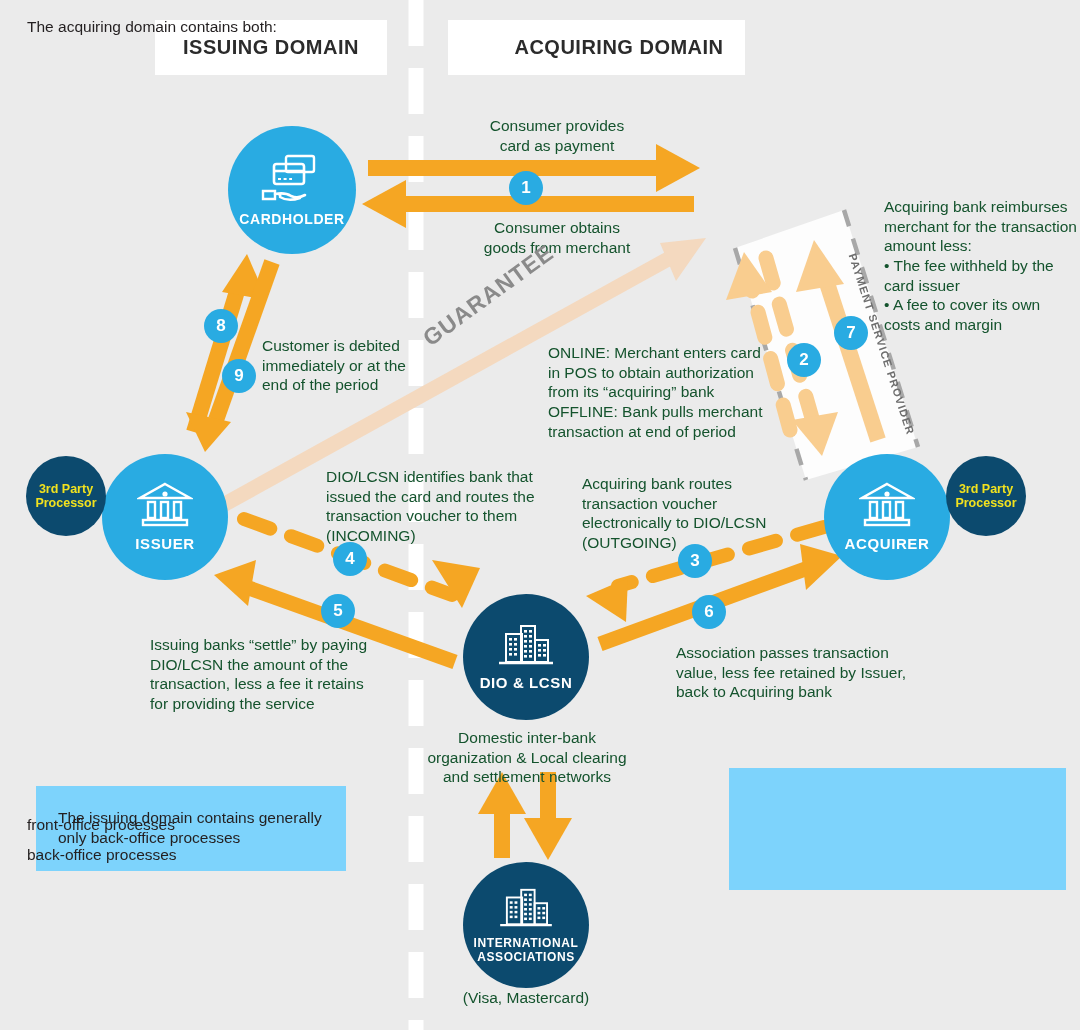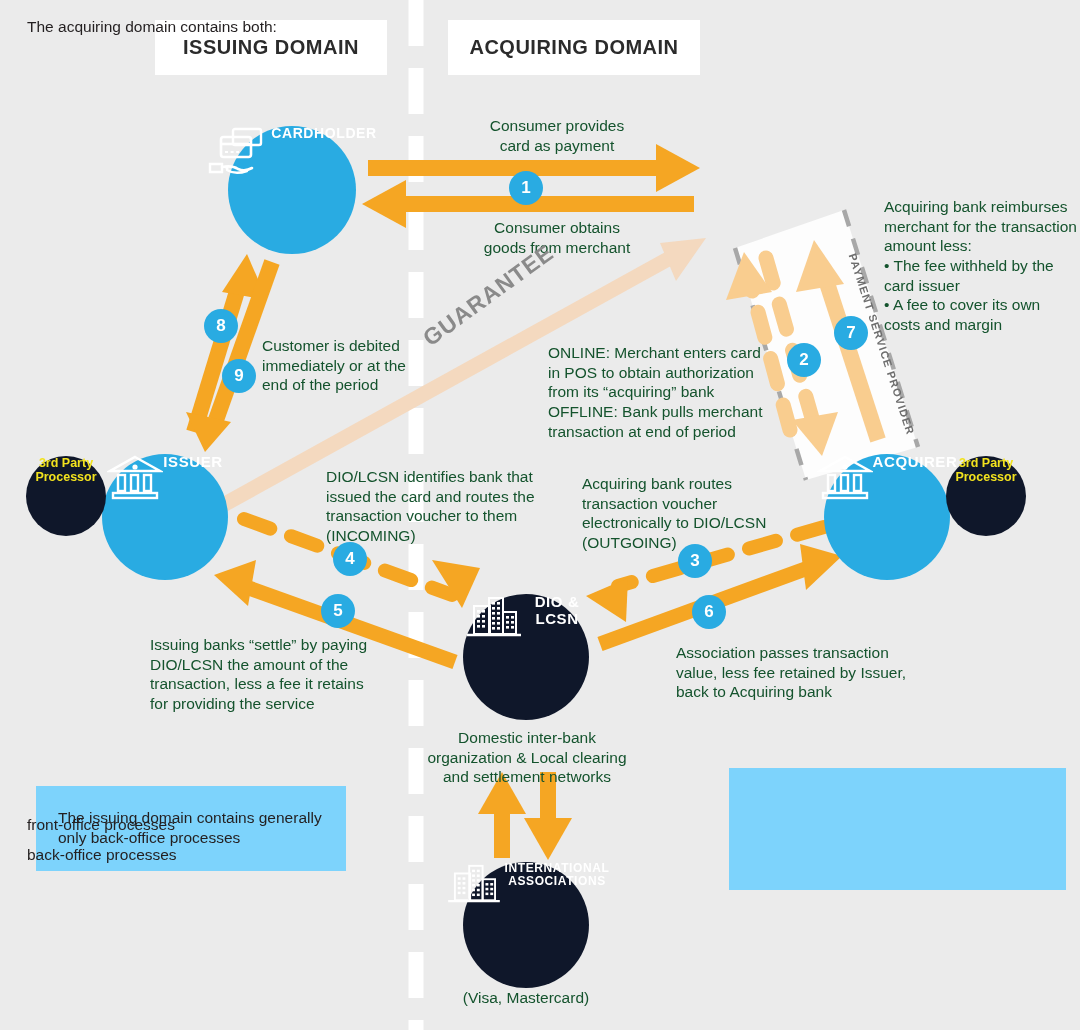--- a/index.html
+++ b/index.html
@@ -15,26 +15,26 @@
   .svg-layer{position:absolute;left:0;top:0;width:1080px;height:1030px;}
   .abs{position:absolute;}
 
   
   .domain-box{
     background:#ffffff;
     display:flex;align-items:center;justify-content:center;
     font-weight:bold;font-size:20px;letter-spacing:.5px;color:#2b2b2b;
   }
   #issuing-domain-box{left:155px;top:20px;width:232px;height:55px;}
-  #acquiring-domain-box{left:448px;top:20px;width:252px;height:55px;}
-
-  
-  .node{border-radius:50%;display:flex;flex-direction:row;justify-content:center;}
+  #acquiring-domain-box{left:448px;top:20px;width:252px;height:55px;padding-left:45px;}
+
+  
+  .node{border-radius:50%;display:flex;flex-direction:column;align-items:center;justify-content:center;}
   .node-blue{background:#29abe2;}
-  .node-gray{background:#0f172a;}
+  .node-gray{background:#0c4a6e;}
   .node-label{
     color:#ffffff;font-weight:bold;letter-spacing:.6px;text-align:center;line-height:1.1;
   }
   #node-cardholder{left:228px;top:126px;width:128px;height:128px;}
   #node-merchant{left:700px;top:130px;width:124px;height:124px;}
   #node-issuer{left:102px;top:454px;width:126px;height:126px;}
   #node-acquirer{left:824px;top:454px;width:126px;height:126px;}
   #node-dio{left:463px;top:594px;width:126px;height:126px;}
   #node-intl{left:463px;top:862px;width:126px;height:126px;}
   #proc-issuer{left:26px;top:456px;width:80px;height:80px;}

